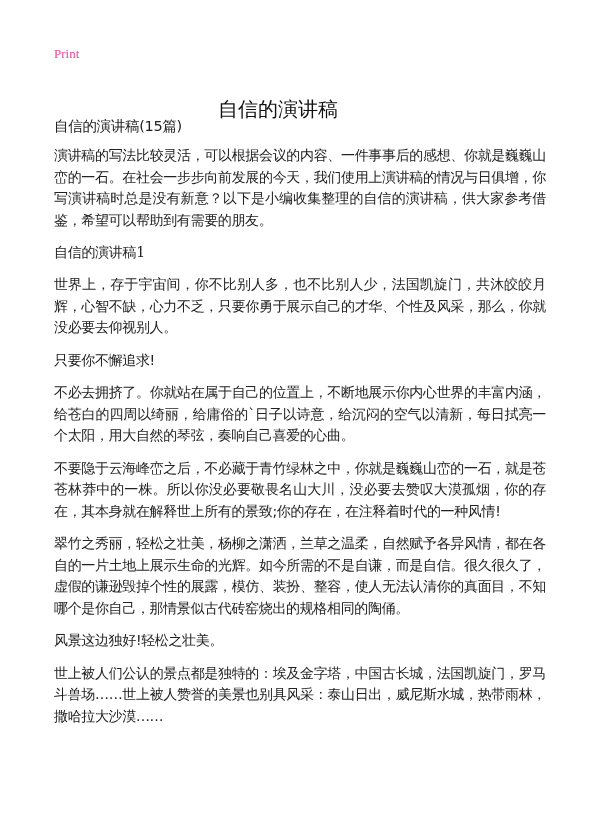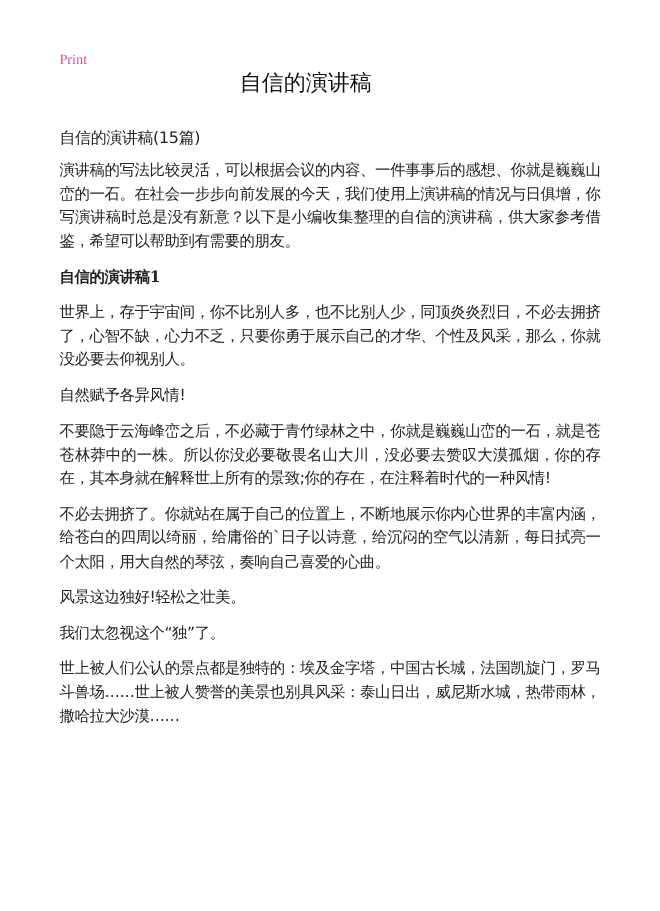--- a/index.html
+++ b/index.html
@@ -19,21 +19,21 @@
       left: 54px;
       top: 46px;
       font-family: "Liberation Serif", "DejaVu Serif", serif;
       font-size: 13px;
       color: #ec4899;
     }
     .doc-title {
       position: absolute;
       left: 0;
       width: 556px;
-      top: 62px;
+      top: 96px;
       text-align: center;
       font-family: "DejaVu Sans", "Liberation Sans", sans-serif;
       font-size: 20px;
       line-height: 26px;
       color: #111111;
       margin: 0;
       font-weight: normal;
     }
     .content {
       position: absolute;
@@ -51,41 +51,41 @@
       line-height: 21px;
       letter-spacing: -0.3px;
     }
     .para {
       margin: 0 0 11px 0;
       text-align: justify;
       letter-spacing: -0.35px;
     }
     .section-heading {
       margin: 0 0 11px 0;
-      font-weight: bold;
+      font-weight: normal;
       font-size: 14px;
       line-height: 21px;
       font-family: "DejaVu Serif", "Liberation Serif", serif;
       letter-spacing: -0.3px;
     }
   </style>
 </head>
 <body>
 
 <div class="print-label">Print</div>
 
 <h1 class="doc-title">自信的演讲稿</h1>
 
 <div class="content">
   <p class="subtitle">自信的演讲稿(15篇)</p>
   <p class="para">演讲稿的写法比较灵活，可以根据会议的内容、一件事事后的感想、你就是巍巍山峦的一石。在社会一步步向前发展的今天，我们使用上演讲稿的情况与日俱增，你写演讲稿时总是没有新意？以下是小编收集整理的自信的演讲稿，供大家参考借鉴，希望可以帮助到有需要的朋友。</p>
 
   <div>
     <p class="section-heading">自信的演讲稿1</p>
-    <p class="para">世界上，存于宇宙间，你不比别人多，也不比别人少，同顶炎炎烈日，不必去拥挤了，心智不缺，心力不乏，只要你勇于展示自己的才华、个性及风采，那么，你就没必要去仰视别人。</p>
-    <p class="para">自然赋予各异风情!</p>
+    <p class="para">世界上，存于宇宙间，你不比别人多，也不比别人少，法国凯旋门，共沐皎皎月辉，心智不缺，心力不乏，只要你勇于展示自己的才华、个性及风采，那么，你就没必要去仰视别人。</p>
+    <p class="para">只要你不懈追求!</p>
+    <p class="para">不必去拥挤了。你就站在属于自己的位置上，不断地展示你内心世界的丰富内涵，给苍白的四周以绮丽，给庸俗的`日子以诗意，给沉闷的空气以清新，每日拭亮一个太阳，用大自然的琴弦，奏响自己喜爱的心曲。</p>
     <p class="para">不要隐于云海峰峦之后，不必藏于青竹绿林之中，你就是巍巍山峦的一石，就是苍苍林莽中的一株。所以你没必要敬畏名山大川，没必要去赞叹大漠孤烟，你的存在，其本身就在解释世上所有的景致;你的存在，在注释着时代的一种风情!</p>
-    <p class="para">不必去拥挤了。你就站在属于自己的位置上，不断地展示你内心世界的丰富内涵，给苍白的四周以绮丽，给庸俗的`日子以诗意，给沉闷的空气以清新，每日拭亮一个太阳，用大自然的琴弦，奏响自己喜爱的心曲。</p>
+    <p class="para">翠竹之秀丽，轻松之壮美，杨柳之潇洒，兰草之温柔，自然赋予各异风情，都在各自的一片土地上展示生命的光辉。如今所需的不是自谦，而是自信。很久很久了，虚假的谦逊毁掉个性的展露，模仿、装扮、整容，使人无法认清你的真面目，不知哪个是你自己，那情景似古代砖窑烧出的规格相同的陶俑。</p>
     <p class="para">风景这边独好!轻松之壮美。</p>
-    <p class="para">我们太忽视这个“独”了。</p>
     <p class="para">世上被人们公认的景点都是独特的：埃及金字塔，中国古长城，法国凯旋门，罗马斗兽场……世上被人赞誉的美景也别具风采：泰山日出，威尼斯水城，热带雨林，撒哈拉大沙漠……</p>
   </div>
 </div>
 
 </body></html>

